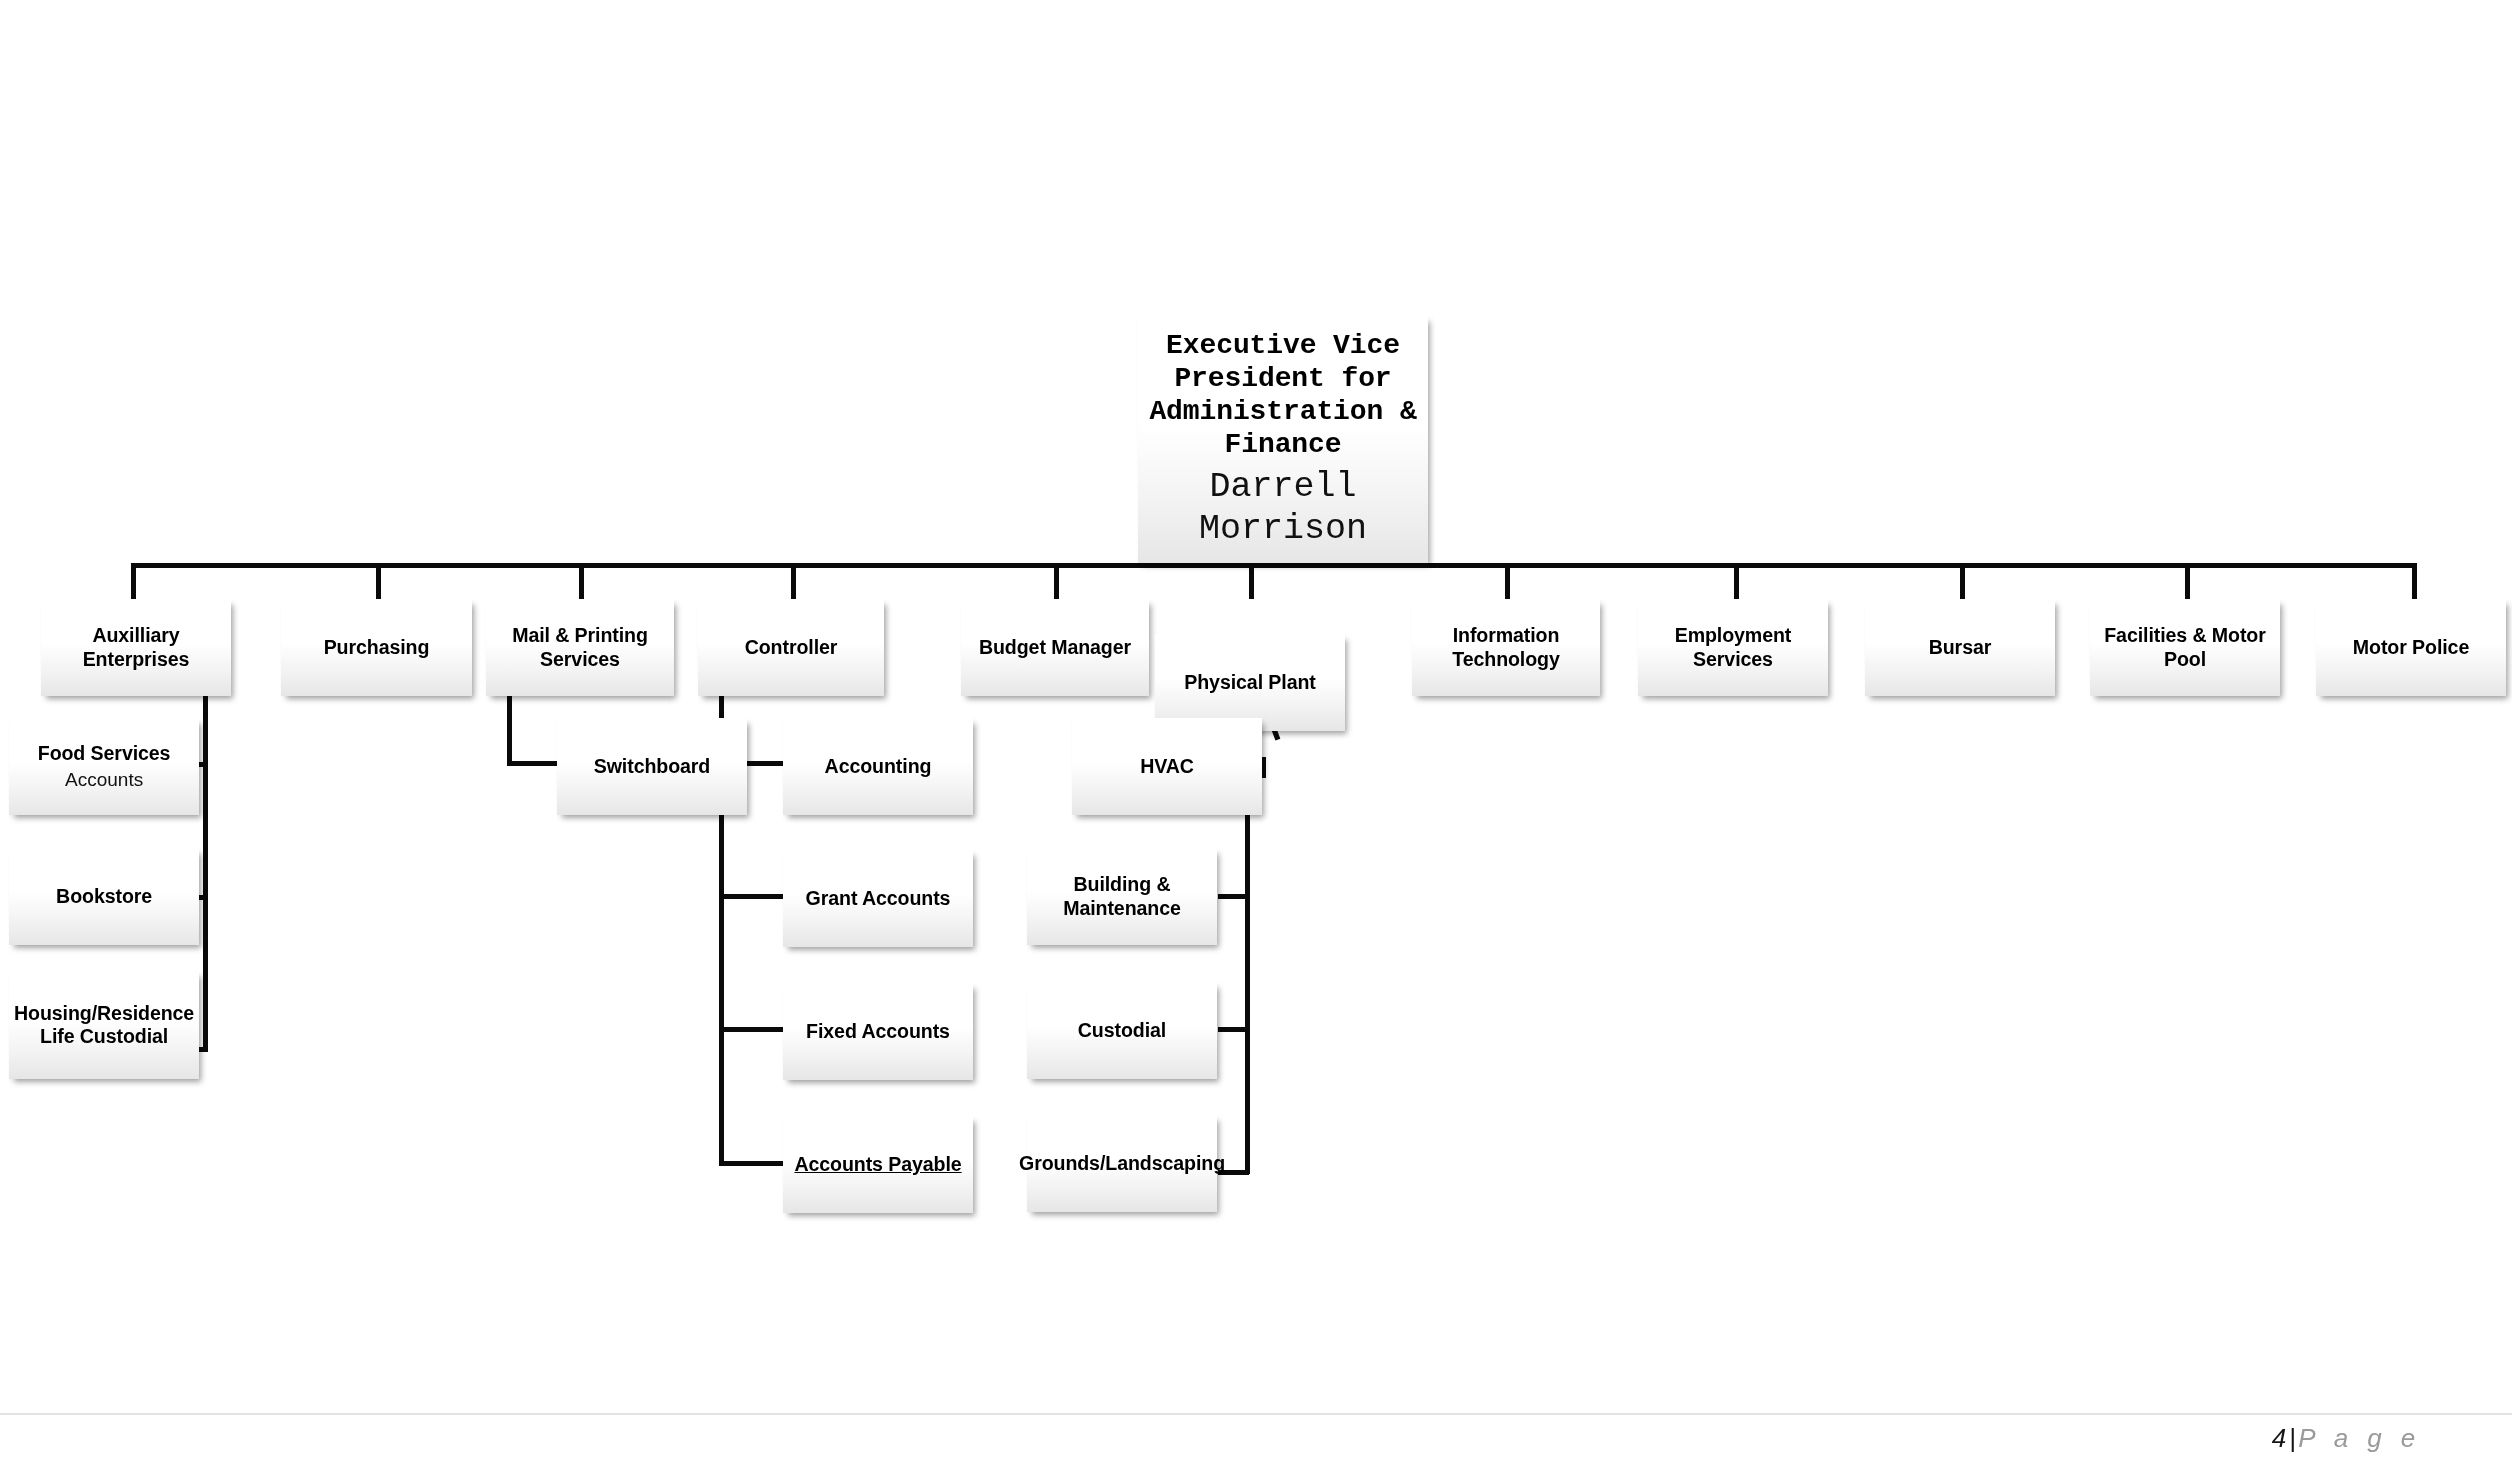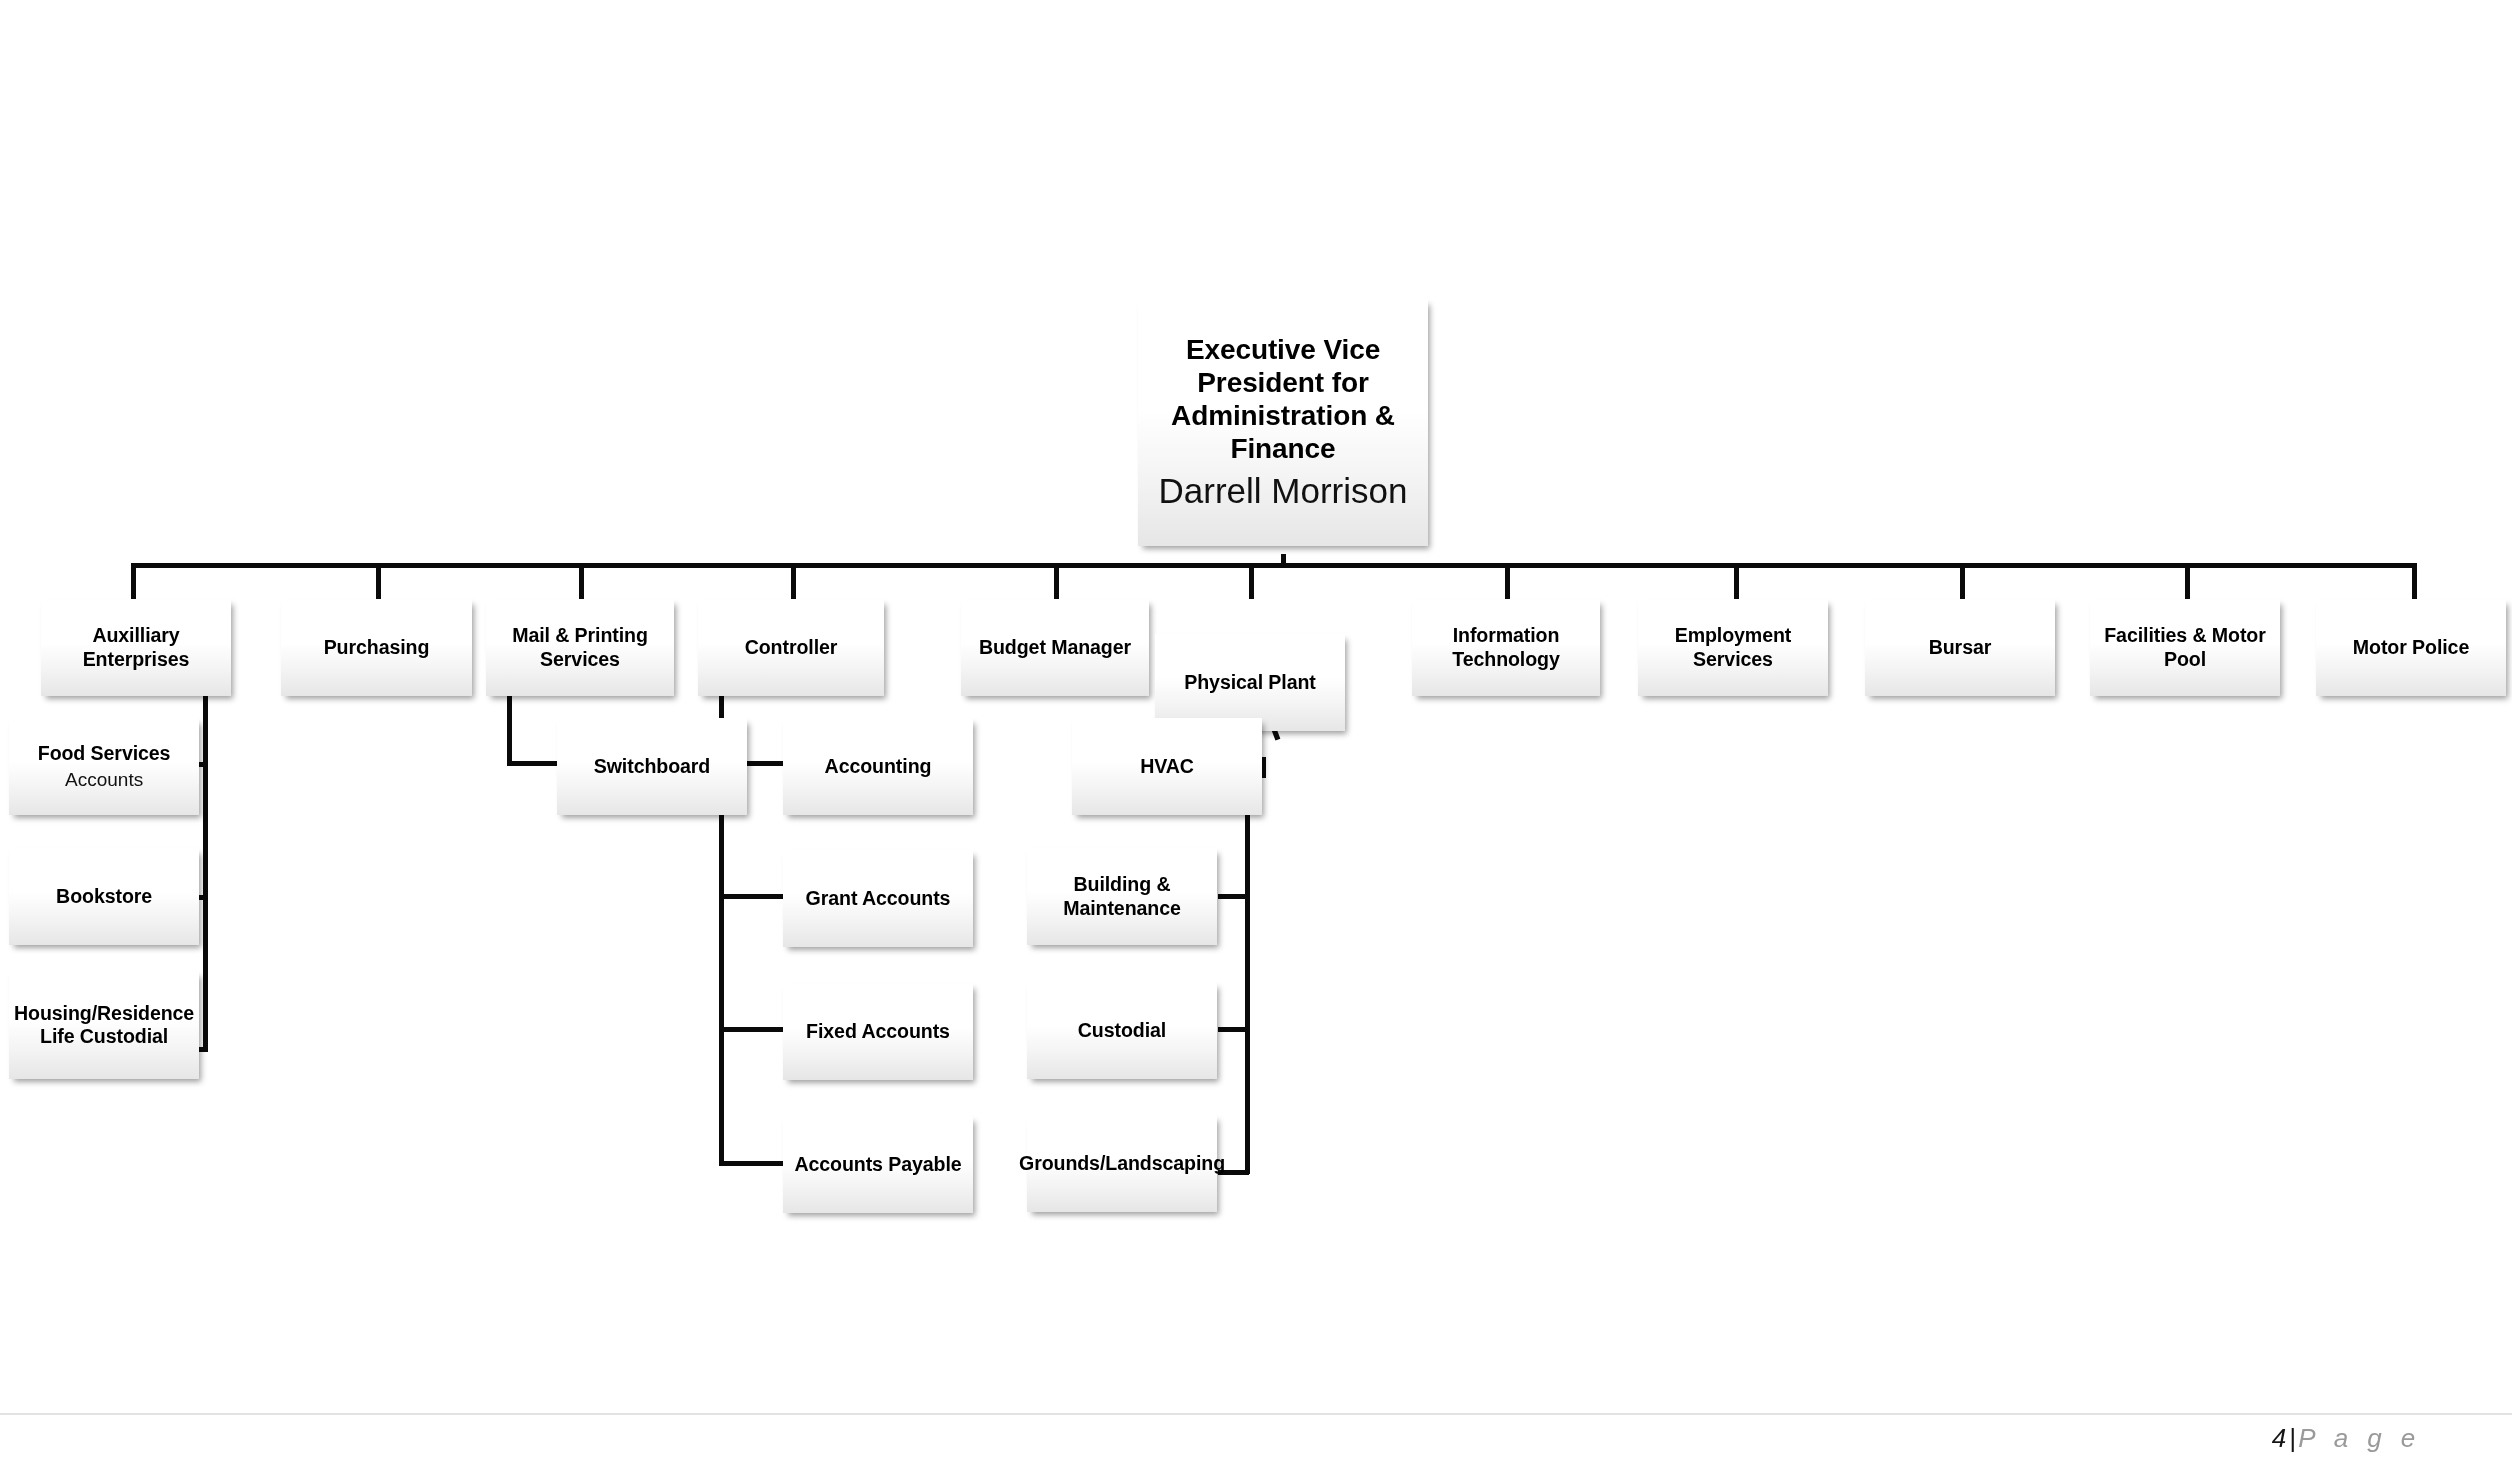--- a/index.html
+++ b/index.html
@@ -33,21 +33,21 @@
     letter-spacing:-0.1px;
   }
   .node .sub {
     font-weight:normal;
     color:#111111;
     line-height:1.2;
     padding-top:5.2px;
   }
 
   
-  #root { left:1138px; top:299px; width:290px; height:247px; }
+  #root { left:1138px; top:316px; width:290px; height:247px;font-family:Liberation Mono, monospace; }
   #root .title { font-size:28px; }
   #root .sub   { font-size:35px; }
 
   
   .lvl1 { height:97px; }
   .lvl1 .title { font-size:19.6px; }
 
   
   .lvl2 { height:97px; }
   .lvl2 .title { font-size:19.6px; }
@@ -174,21 +174,21 @@
 
   <div class="node lvl2" style="left:783px; top:718px; width:190px;">
     <div class="title">Accounting</div>
   </div>
   <div class="node lvl2" style="left:783px; top:850px; width:190px;">
     <div class="title">Grant Accounts</div>
   </div>
   <div class="node lvl2" style="left:783px; top:983px; width:190px;">
     <div class="title">Fixed Accounts</div>
   </div>
-  <div class="node lvl2" style="left:783px; top:1116px; width:190px;">
+  <div class="node lvl2" style="left:783px; top:1116px; width:190px;text-decoration:underline;">
     <div class="title">Accounts Payable</div>
   </div>
 
   <div class="node lvl2" style="left:1072px; top:718px; width:190px;">
     <div class="title">HVAC</div>
   </div>
   <div class="node lvl2" style="left:1027px; top:848px; width:190px;align-items:flex-end;">
     <div class="title">Building &amp; Maintenance</div>
   </div>
   <div class="node lvl2" style="left:1027px; top:982px; width:190px;">

